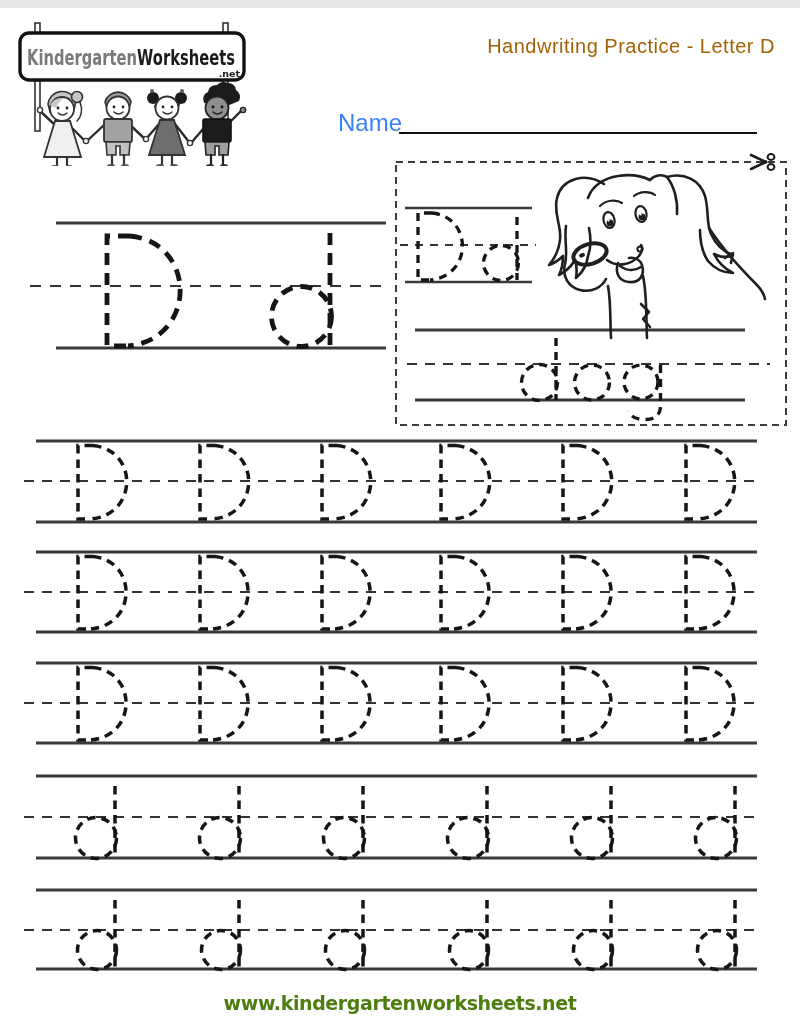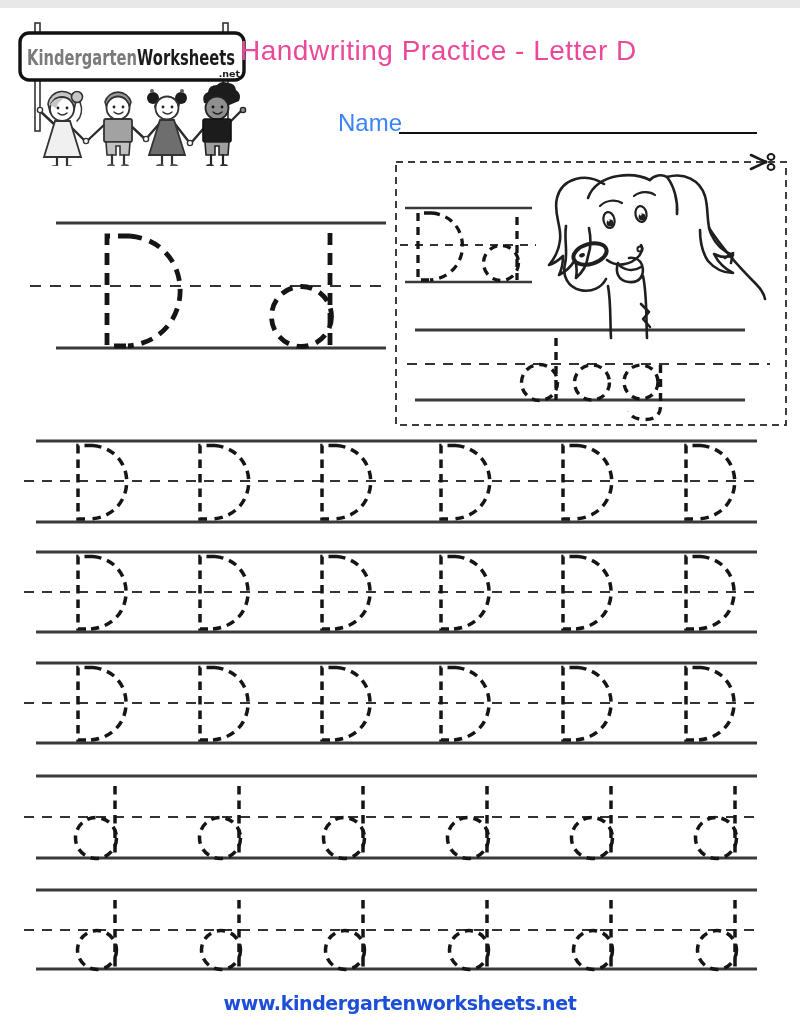--- a/index.html
+++ b/index.html
@@ -3,34 +3,34 @@
 <meta charset="utf-8">
 <style>
   html,body{margin:0;padding:0;background:#e8e8e8;}
   .page{
     position:relative;width:800px;height:1035px;margin:8px auto;
     background:#ffffff;overflow:hidden;
     font-family:"Liberation Sans", sans-serif;color:#1a1a1a;
   }
   .abs{position:absolute;}
   .title{
-    left:240px;top:27px;width:535px;text-align:left;
-    font-size:28px;letter-spacing:.5px;color:#ec4899;
+    left:240px;top:27px;width:535px;text-align:right;
+    font-size:20px;letter-spacing:.5px;color:#a16207;
   }
   .name-row-label{
     left:338px;top:101px;font-size:24px;color:#3b82f6;
   }
   .name-line{
     left:399px;top:124px;width:358px;height:0;
     border-top:2.6px solid #111;
   }
   .footer-url{
     left:0;top:984px;width:800px;text-align:center;
     font-family:"DejaVu Sans", sans-serif;font-weight:700;
-    font-size:19px;letter-spacing:-0.4px;color:#1d4ed8;
+    font-size:19px;letter-spacing:-0.4px;color:#4d7c0f;
   }
   svg{display:block;}
   .logo-svg{left:14px;top:10px;}
   .dog-svg{left:528px;top:160px;}
   .art-svg{left:0;top:0;pointer-events:none;}
   .logo-brand{font-family:"DejaVu Sans", sans-serif;font-weight:700;}
 </style>
 </head>
 <body>
 

